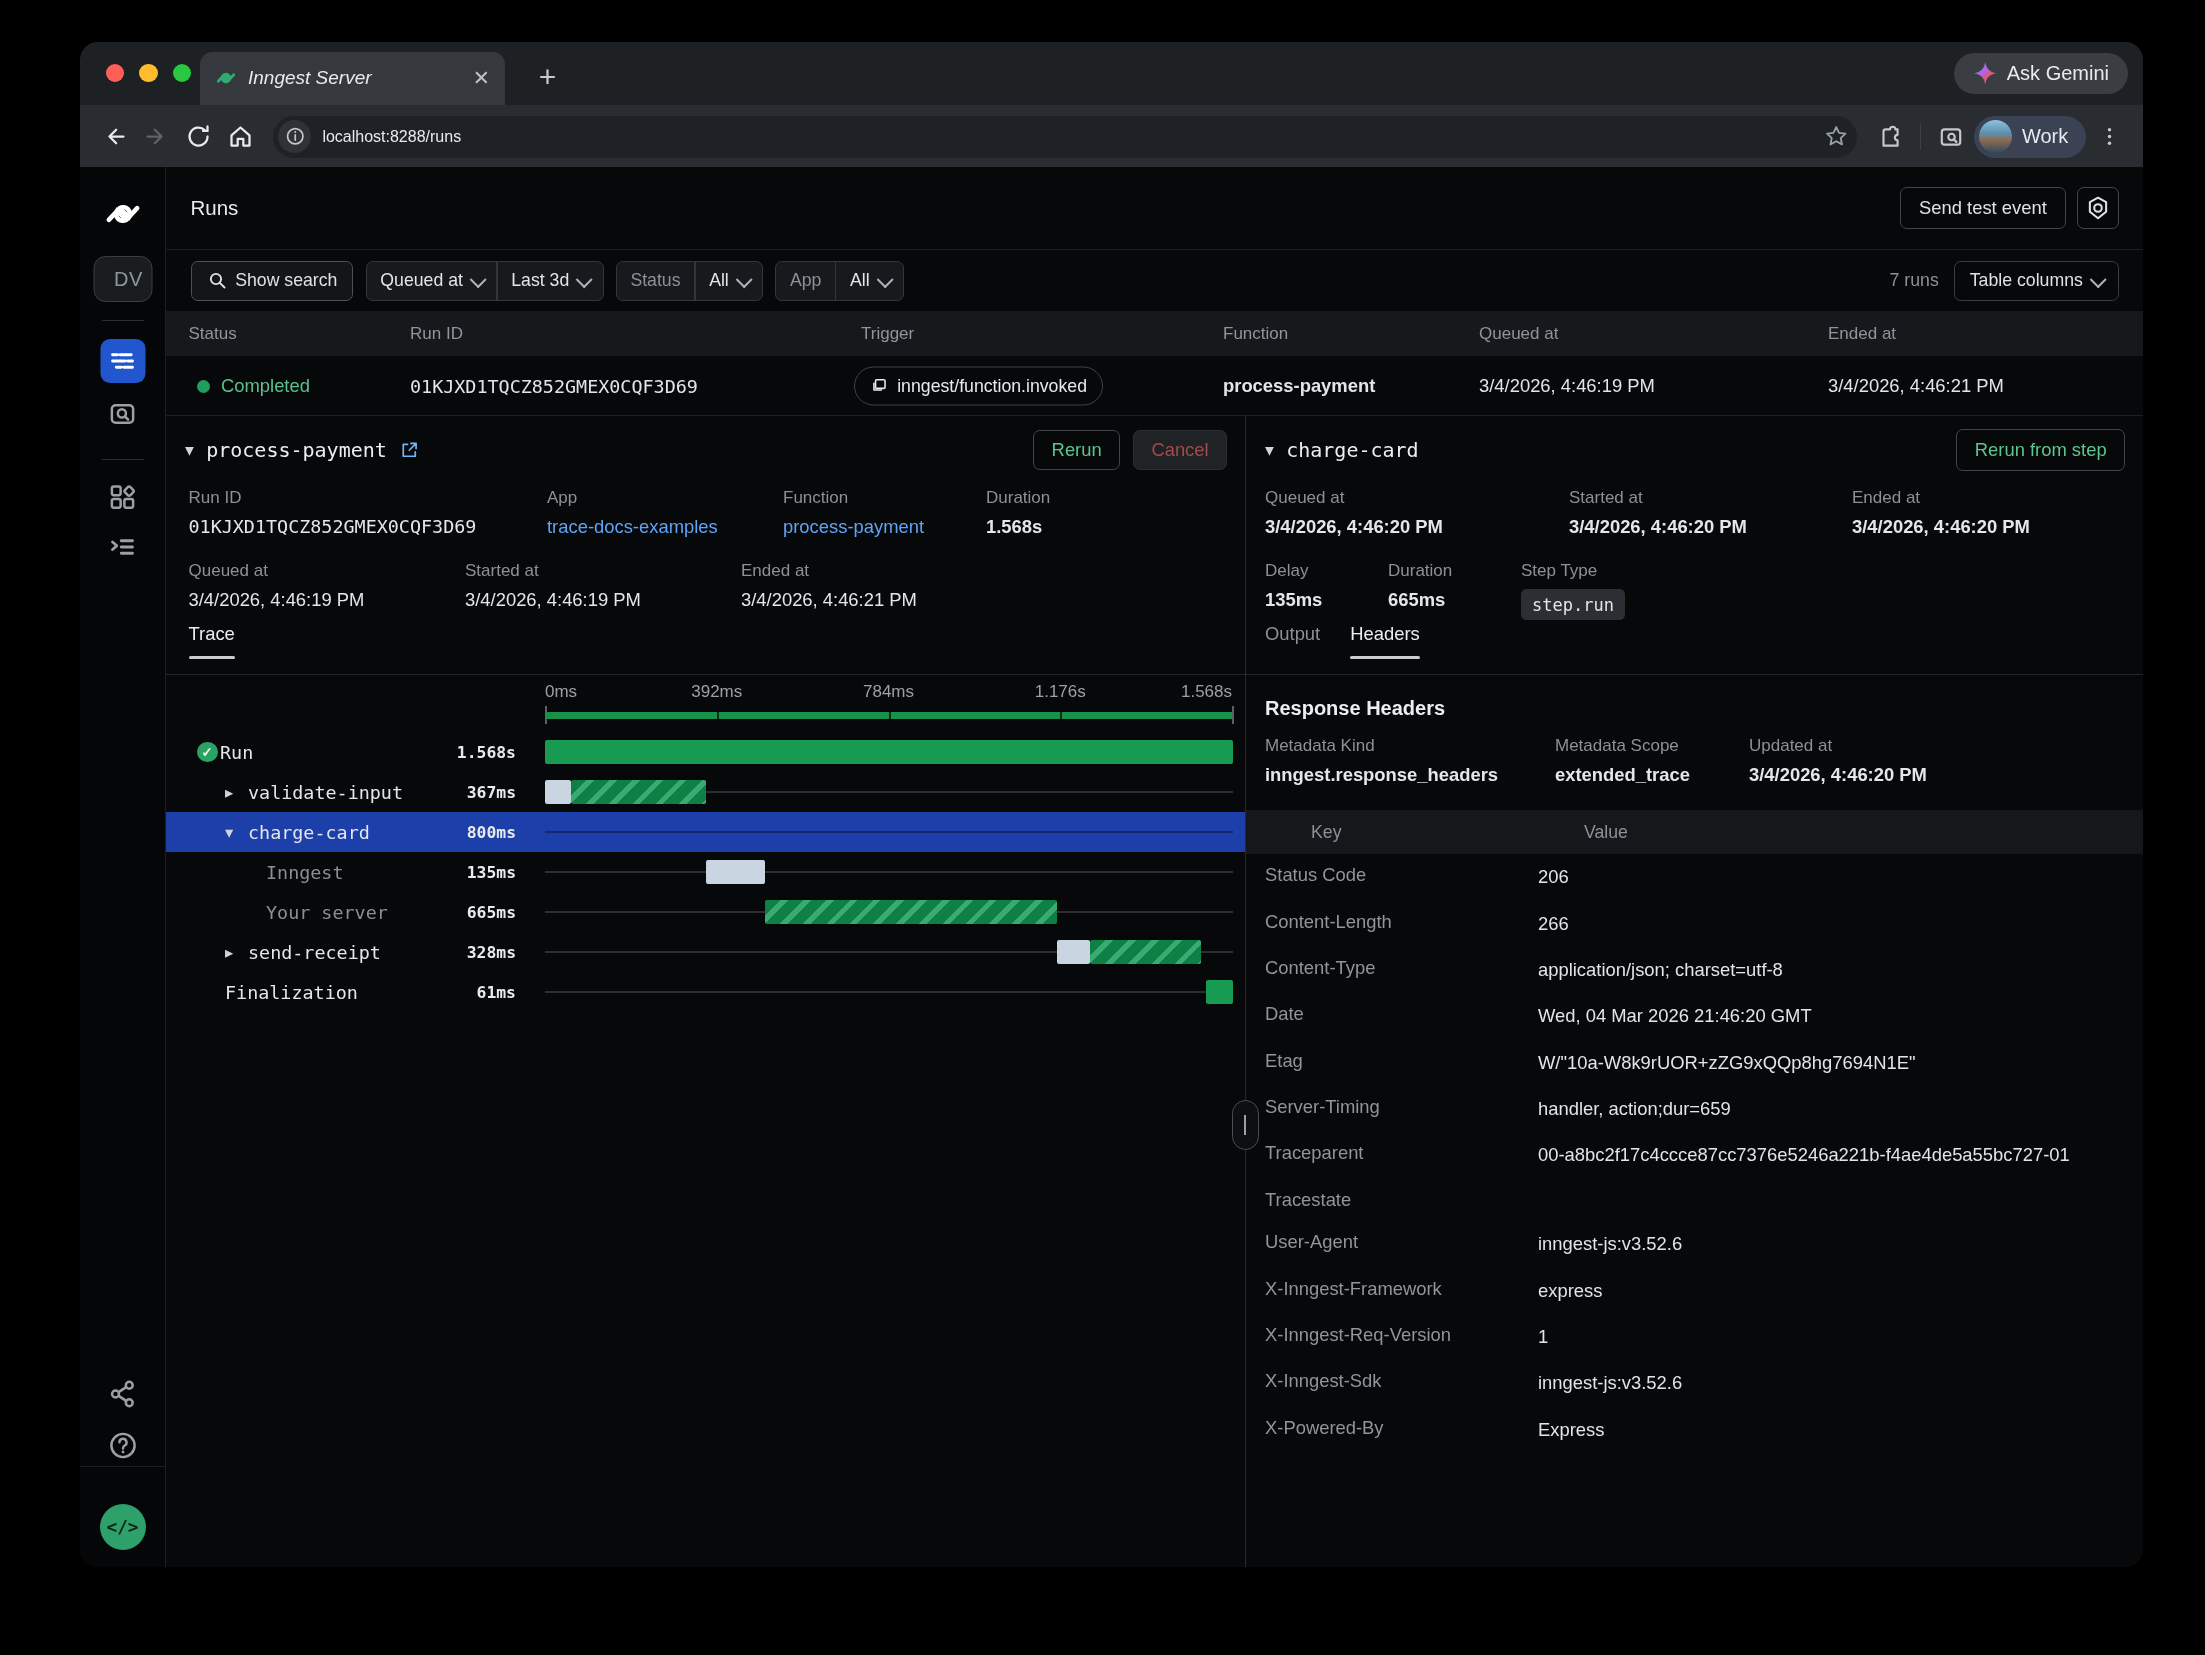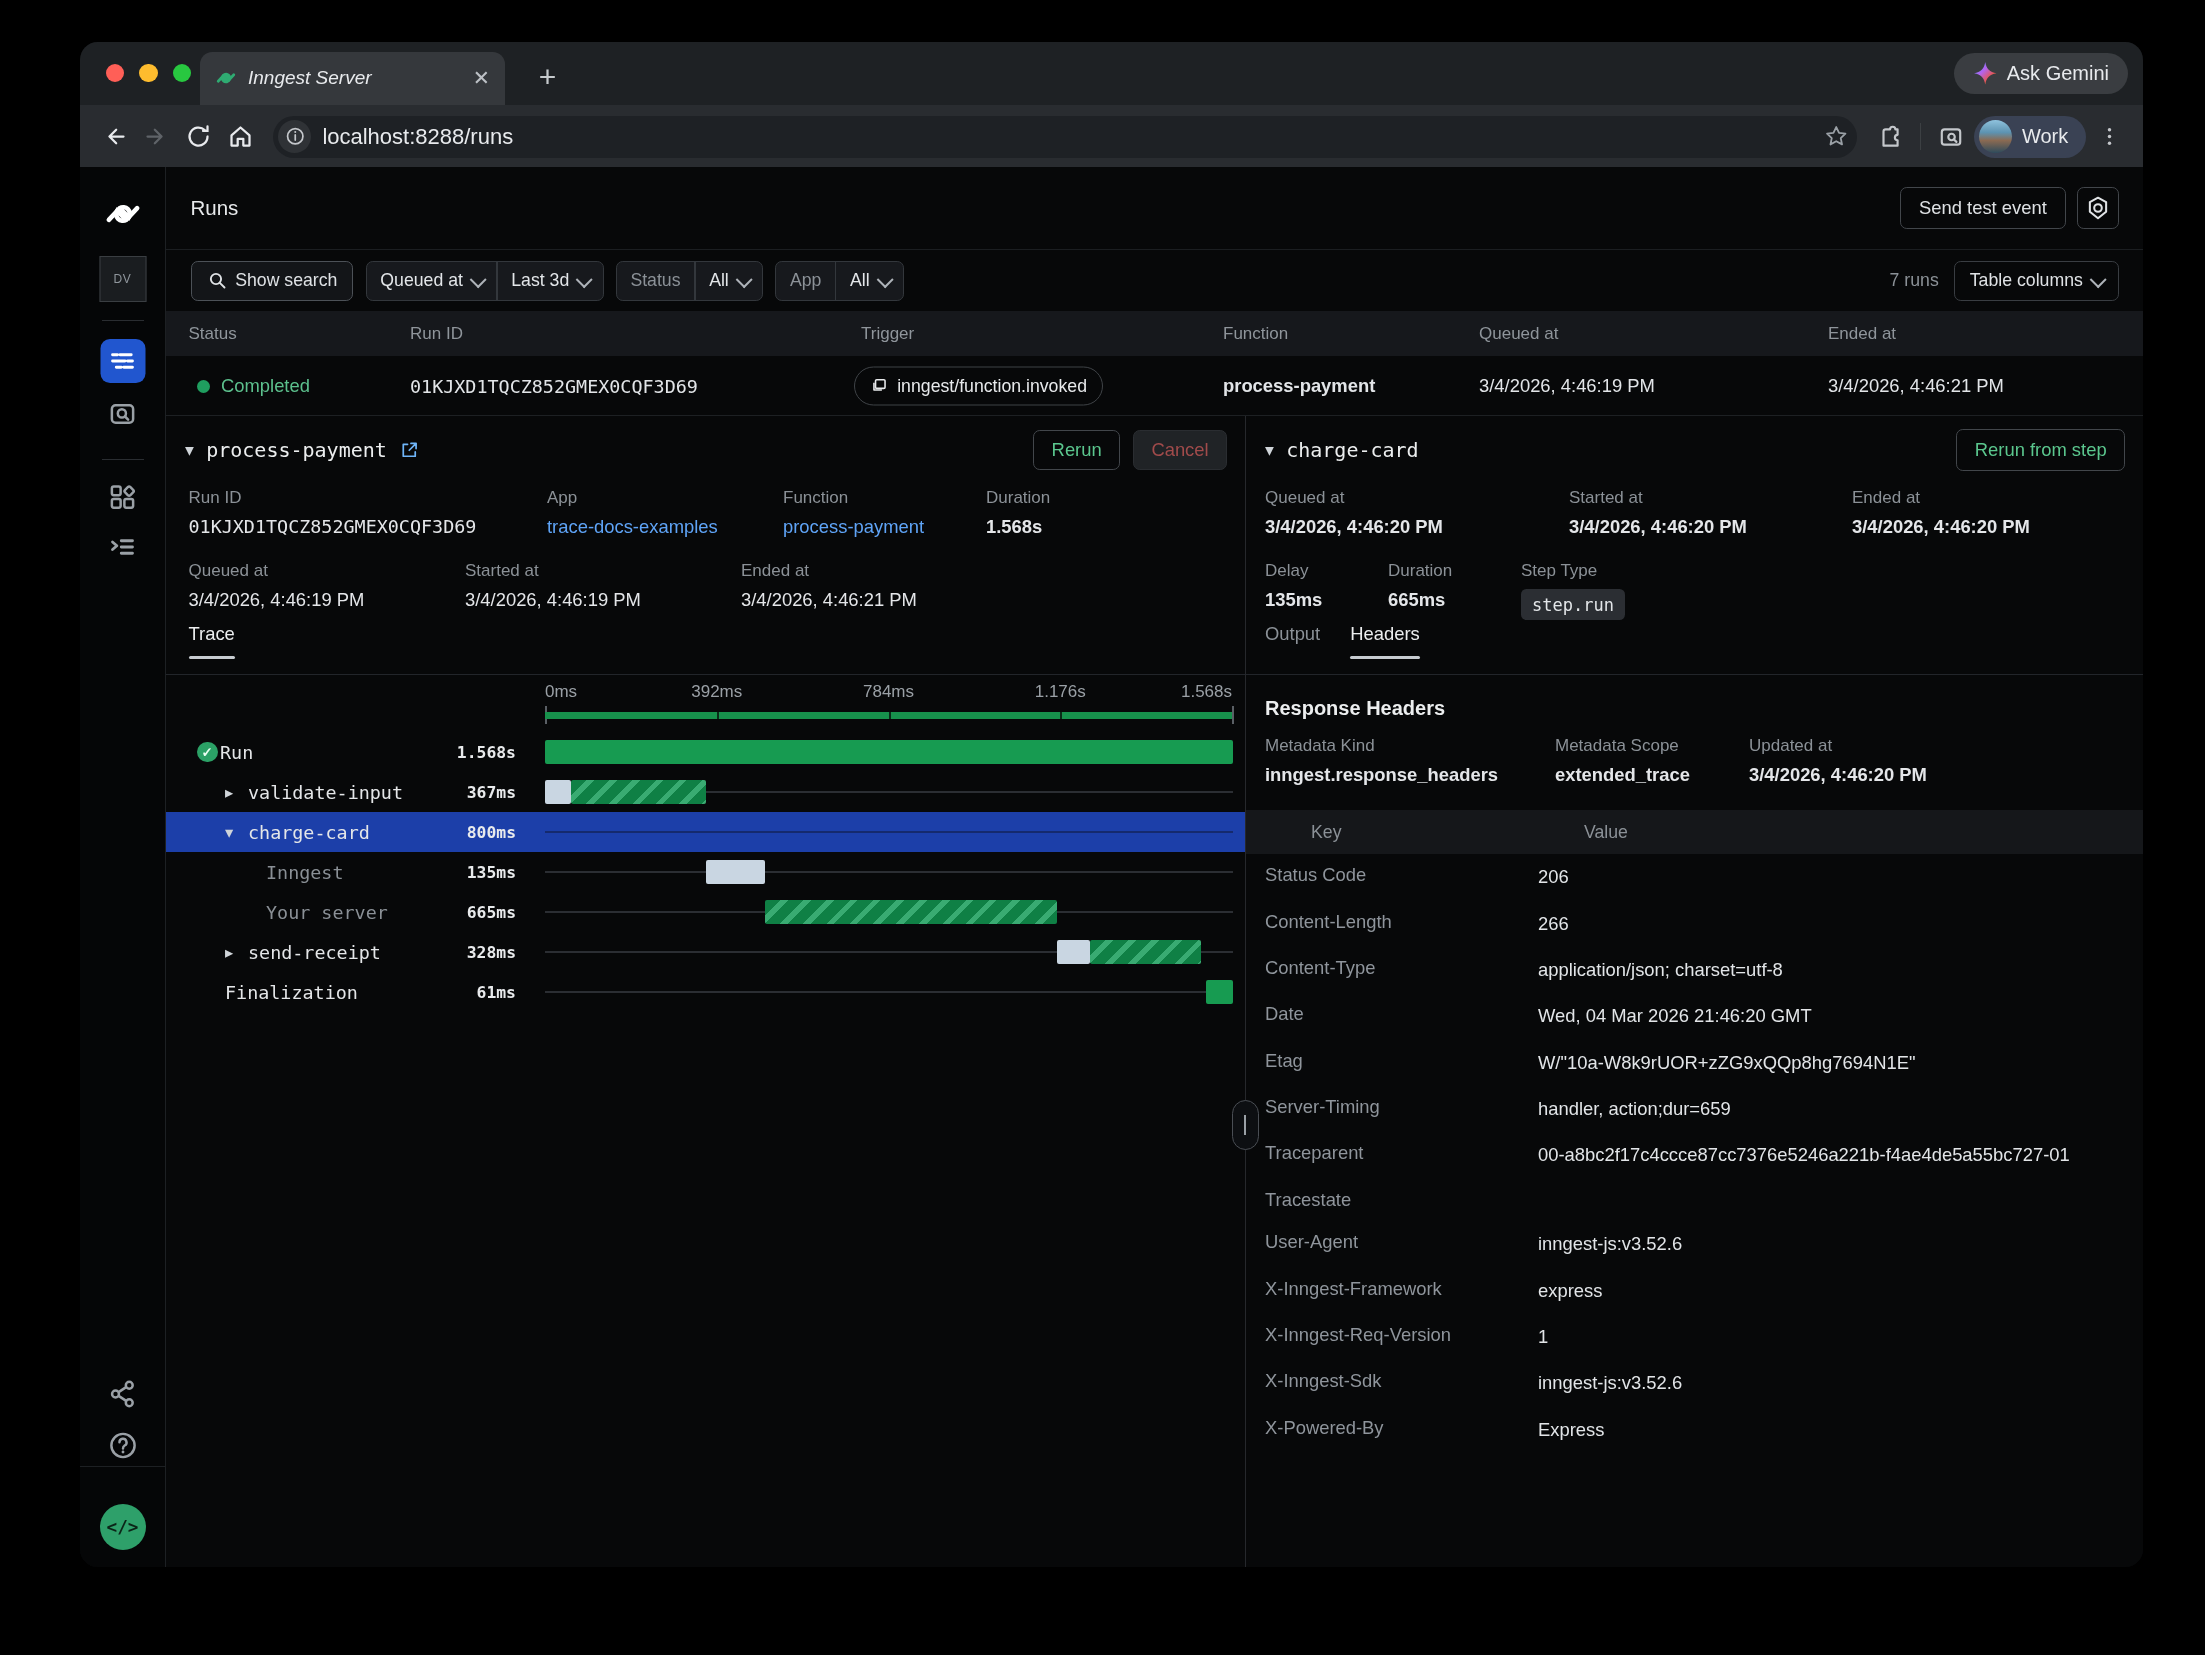--- a/index.html
+++ b/index.html
@@ -16,31 +16,31 @@
   .tab-title{color:#e8eaed;font-size:19px;flex:1;white-space:nowrap;overflow:hidden;font-style:italic;}
   .tab-close{color:#bdc1c6;font-size:20.5px;line-height:1;}
   .newtab{position:absolute;left:450px;top:17.7px;width:35px;height:35px;color:#c6cacd;font-size:30px;line-height:33px;text-align:center;border-radius:6.8px;}
   .gemini{position:absolute;right:15px;top:11px;height:41px;border-radius:681px;background:#3a3d41;display:flex;align-items:center;gap:9.5px;padding:0 19px;}
   .gemini span{color:#e8eaed;font-size:20px;}
 
   .toolbar{height:63px;background:#292c30;display:flex;align-items:center;padding:0 15px;gap:4.1px;}
   .tool-btn{width:38px;height:38px;display:flex;align-items:center;justify-content:center;border-radius:50%;flex:none;}
   .omnibox{flex:1;height:42px;background:#1e2125;border-radius:681px;margin:0 9.5px;display:flex;align-items:center;padding:0 8.2px 0 5.5px;gap:11px;}
   .info-chip{width:33px;height:33px;border-radius:50%;background:#2f3236;display:flex;align-items:center;justify-content:center;flex:none;}
-  .url{color:#e8eaed;font-size:22px;flex:1;}
+  .url{color:#e8eaed;font-size:16px;flex:1;}
   .vsep{width:1.4px;height:27px;background:#3c4043;margin:0 6.8px;flex:none;}
   .work-chip{height:42px;border-radius:681px;background:#3a4254;display:flex;align-items:center;gap:9.5px;padding:0 17.7px 0 5.5px;flex:none;}
   .avatar{width:33px;height:33px;border-radius:50%;background:linear-gradient(180deg,#8fc3de 0%,#5d93b1 38%,#8a6a52 62%,#2e4b5c 100%);flex:none;}
   .work-chip span{color:#e8eaed;font-size:20px;}
 
   
   .app{position:absolute;top:125px;left:0;right:0;bottom:0;display:flex;background:#070809;}
   .side{width:85px;flex:none;border-right:0.7px solid #1d2023;position:relative;background:#050607;}
   .side .it{position:absolute;left:50%;transform:translateX(-50%);display:flex;align-items:center;justify-content:center;}
-  .dv{width:45px;height:44px;border:1.4px solid #3a3e42;border-radius:0;background:#1a1d20;color:#8f969c;font-size:12px;display:flex;align-items:center;justify-content:center;letter-spacing:0.7px;}
+  .dv{width:45px;height:44px;border:1.4px solid #3a3e42;border-radius:12px;background:#1a1d20;color:#8f969c;font-size:20px;display:flex;align-items:center;justify-content:center;letter-spacing:0.7px;padding-left:12px;}
   .side-div{position:absolute;left:50%;transform:translateX(-50%);width:42px;height:1.4px;background:#2a2d31;}
   .tile{width:45px;height:44px;border-radius:9.5px;display:flex;align-items:center;justify-content:center;}
   .tile.active{background:#2156cf;}
   .devbtn{width:46px;height:46px;border-radius:50%;background:#2ea06a;color:#0b2417;font-size:17.7px;font-weight:bold;display:flex;align-items:center;justify-content:center;font-family:"DejaVu Sans Mono",monospace;}
   .side-foot-line{position:absolute;left:0;right:0;bottom:100px;height:0.7px;background:#1d2023;}
 
   .main{flex:1;display:flex;flex-direction:column;min-width:0;position:relative;justify-content:center;}
   .page-header{height:82px;display:flex;align-items:center;padding:0 24.5px;border-bottom:0.7px solid #1b1e21;}
   .page-title{color:#e7e9eb;font-size:20.5px;}
   .ph-right{margin-left:auto;display:flex;gap:11px;align-items:center;}

